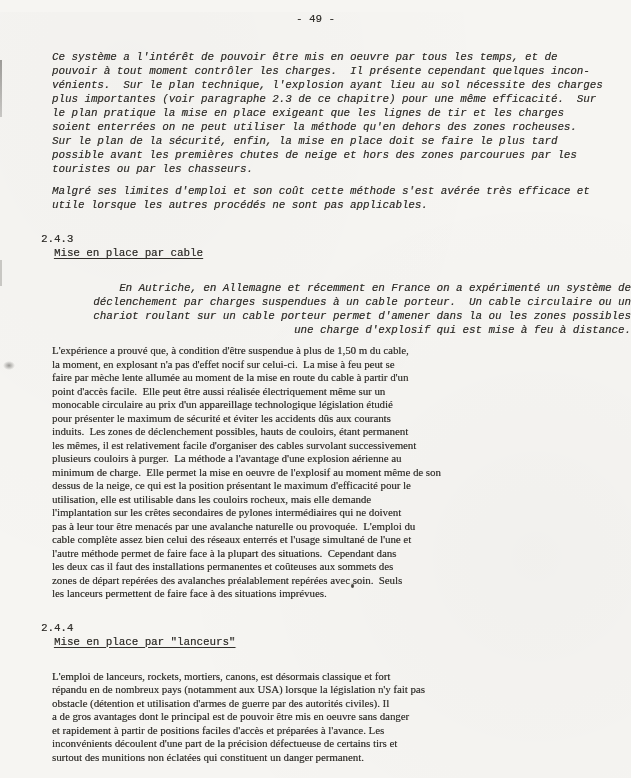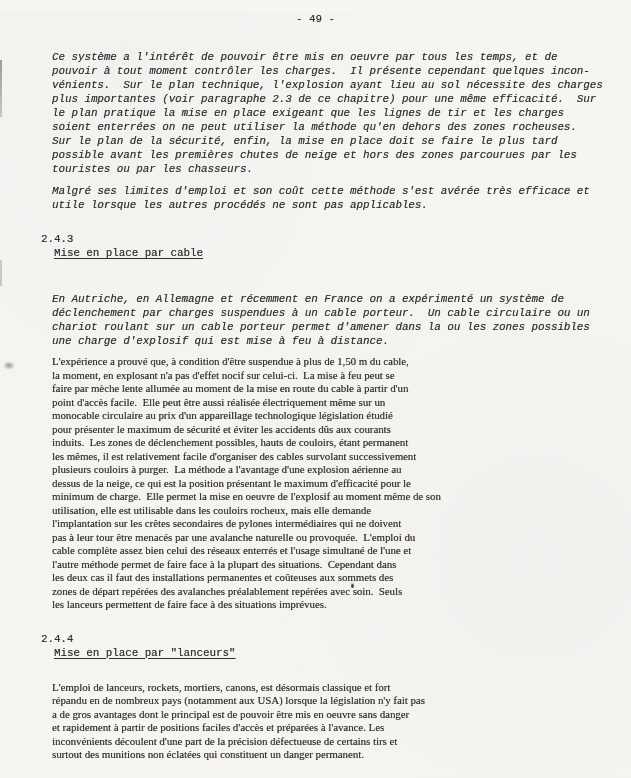--- a/index.html
+++ b/index.html
@@ -26,21 +26,21 @@
   .page-num {
     margin: 12px 0 0 0;
     text-align: center;
     line-height: 14px;
   }
   .para { margin-left: 52px; }
   .p1 { margin-top: 24px; }
   .p2 { margin-top: 8px; }
   .heading { margin-left: 15px; line-height: 14px; white-space: pre; }
   .h1 { margin-top: 6px; }
-  .p3 { margin-top: 18px; }
+  .p3 { margin-top: 7px; text-align: right; }
   .p4 { margin-top: 7px; }
   .h2 { margin-top: 6px; }
   .p5 { margin-top: 7px; }
   .h-num { display: inline-block; }
   .h-title {
     display: inline-block;
     margin-left: 13px;
     text-decoration: underline;
     text-underline-offset: 2px;
   }
@@ -103,40 +103,41 @@
   <div class="para p4 lh135">
     <div class="line">L'expérience a prouvé que, à condition d'être suspendue à plus de 1,50 m du cable,</div>
     <div class="line">la moment, en explosant n'a pas d'effet nocif sur celui-ci.  La mise à feu peut se</div>
     <div class="line">faire par mèche lente allumée au moment de la mise en route du cable à partir d'un</div>
     <div class="line">point d'accès facile.  Elle peut être aussi réalisée électriquement même sur un</div>
     <div class="line">monocable circulaire au prix d'un appareillage technologique législation étudié</div>
     <div class="line">pour présenter le maximum de sécurité et éviter les accidents dûs aux courants</div>
     <div class="line">induits.  Les zones de déclenchement possibles, hauts de couloirs, étant permanent</div>
     <div class="line">les mêmes, il est relativement facile d'organiser des cables survolant successivement</div>
     <div class="line">plusieurs couloirs à purger.  La méthode a l'avantage d'une explosion aérienne au</div>
+    <div class="line">minimum de charge.  Elle permet la mise en oeuvre de l'explosif au moment même de son</div>
     <div class="line">dessus de la neige, ce qui est la position présentant le maximum d'efficacité pour le</div>
-    <div class="line">minimum de charge.  Elle permet la mise en oeuvre de l'explosif au moment même de son</div>
     <div class="line">utilisation, elle est utilisable dans les couloirs rocheux, mais elle demande</div>
     <div class="line">l'implantation sur les crêtes secondaires de pylones intermédiaires qui ne doivent</div>
     <div class="line">pas à leur tour être menacés par une avalanche naturelle ou provoquée.  L'emploi du</div>
     <div class="line">cable complète assez bien celui des réseaux enterrés et l'usage simultané de l'une et</div>
     <div class="line">l'autre méthode permet de faire face à la plupart des situations.  Cependant dans</div>
     <div class="line">les deux cas il faut des installations permanentes et coûteuses aux sommets des</div>
     <div class="line">zones de départ repérées des avalanches préalablement repérées avec soin.  Seuls</div>
     <div class="line">les lanceurs permettent de faire face à des situations imprévues.</div>
   </div>
 
   <div class="heading h2">
     <span class="h-num">2.4.4</span>
     <span class="h-title">Mise en place par "lanceurs"</span>
   </div>
 
   <div class="para p5 lh135">
     <div class="line">L'emploi de lanceurs, rockets, mortiers, canons, est désormais classique et fort</div>
     <div class="line">répandu en de nombreux pays (notamment aux USA) lorsque la législation n'y fait pas</div>
+    <div class="line">obstacle (détention et utilisation d'armes de guerre par des autorités civiles). Il</div>
     <div class="line">a de gros avantages dont le principal est de pouvoir être mis en oeuvre sans danger</div>
     <div class="line">et rapidement à partir de positions faciles d'accès et préparées à l'avance. Les</div>
     <div class="line">inconvénients découlent d'une part de la précision défectueuse de certains tirs et</div>
     <div class="line">surtout des munitions non éclatées qui constituent un danger permanent.</div>
   </div>
 
   <div class="artifact edge-line-1"></div>
   <div class="artifact edge-line-2"></div>
   <div class="artifact smudge"></div>
   <div class="artifact speck"></div>

